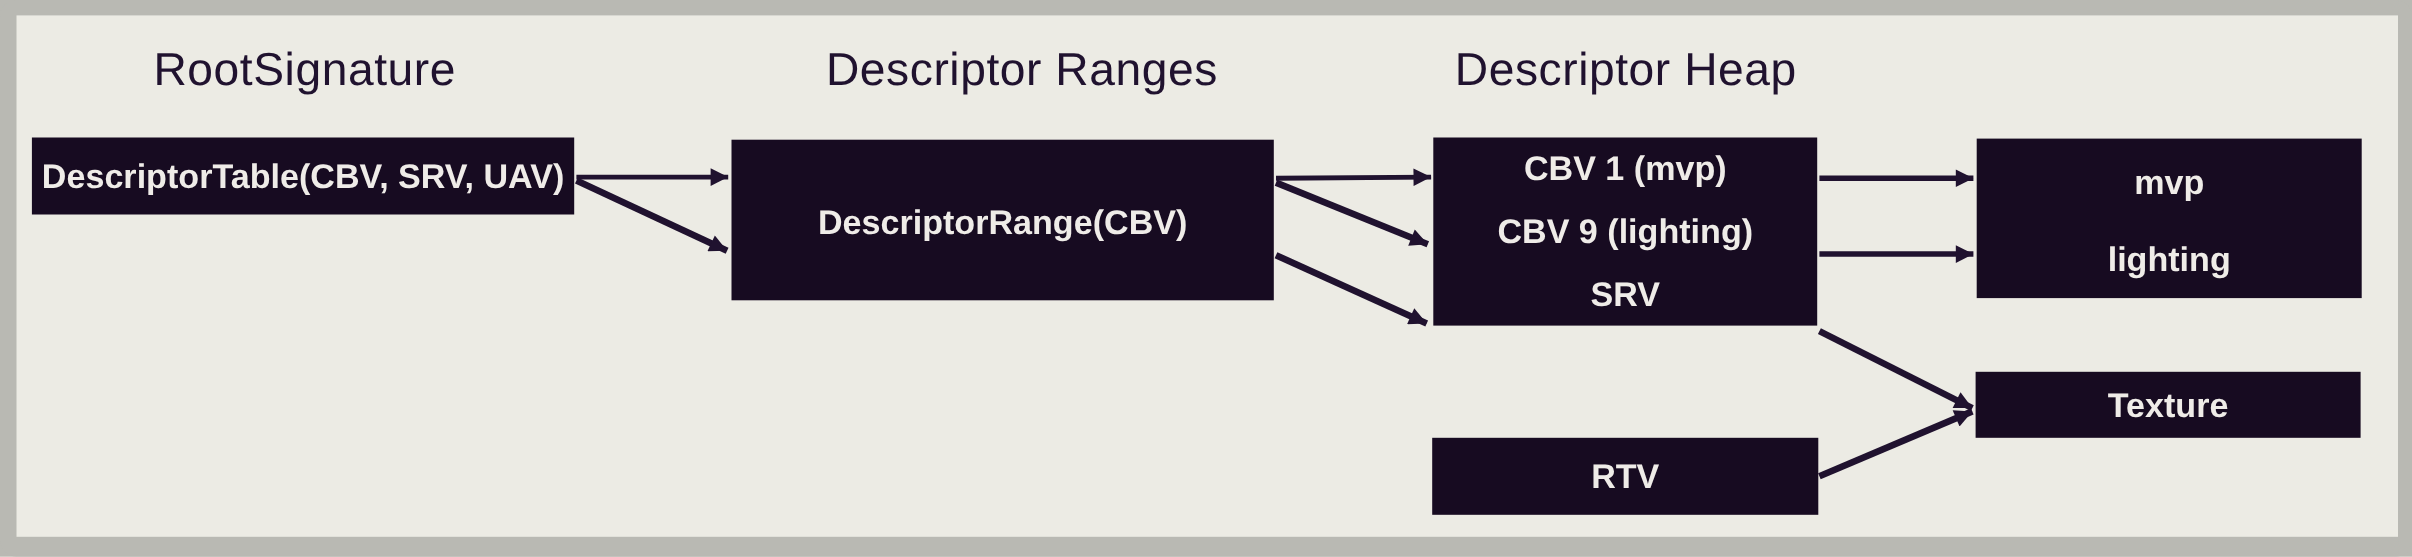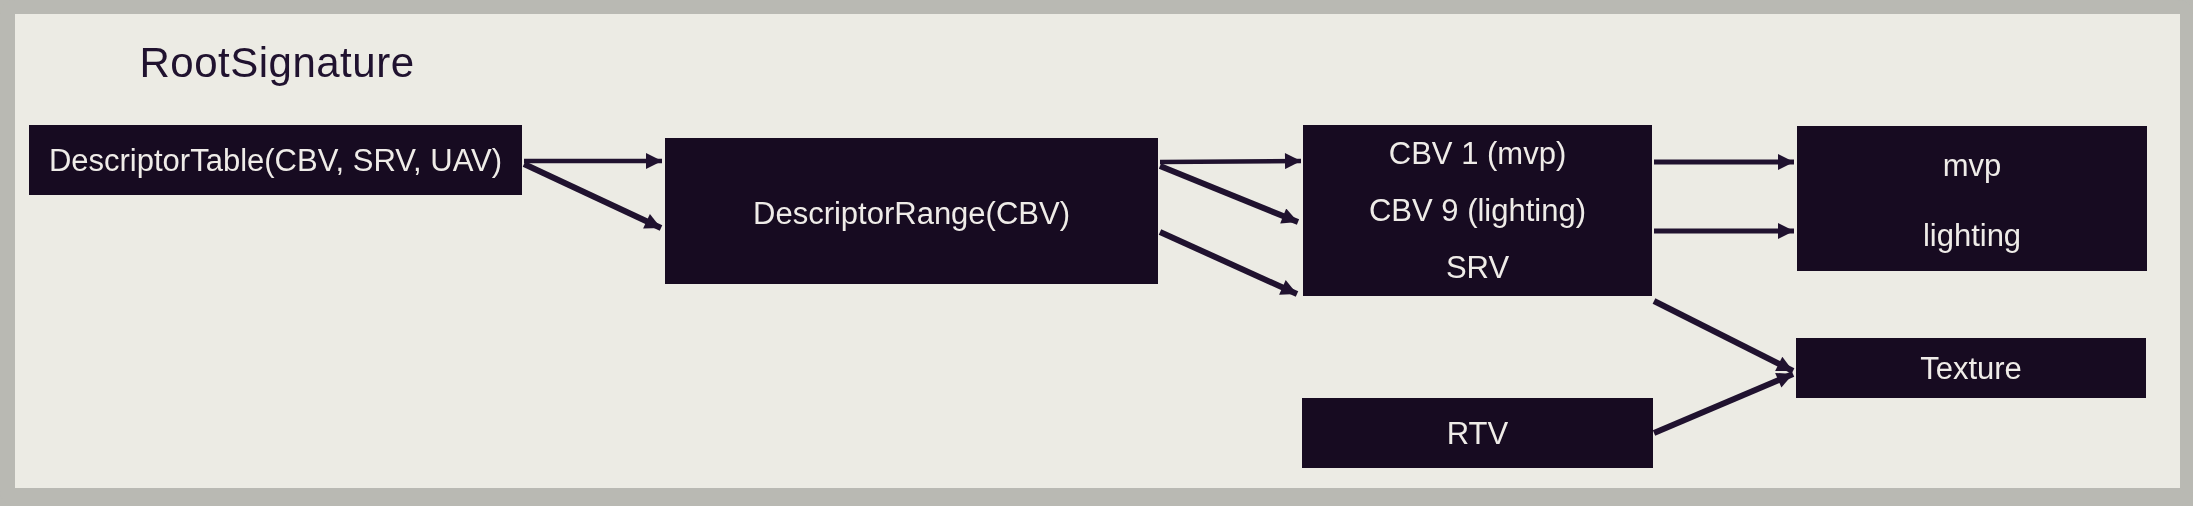--- a/index.html
+++ b/index.html
@@ -37,21 +37,21 @@
     position:absolute;
     background:var(--box-fill);
     display:flex;
     flex-direction:column;
     justify-content:space-around;
     align-items:center;
   }
   .box-line{
     color:var(--box-text);
     font-size:31px;
-    font-weight:400;
+    font-weight:700;
     line-height:1;
     white-space:nowrap;
     text-align:center;
   }
   svg.arrows{
     position:absolute;left:0;top:0;width:2193px;height:506px;
     pointer-events:none;
   }
 </style>
 </head>
@@ -71,26 +71,28 @@
       <line x1="1160" y1="162" x2="1301" y2="161" stroke="#20122f" stroke-width="4.5" marker-end="url(#ah)"></line>
       <line x1="1160" y1="166" x2="1298" y2="222" stroke="#20122f" stroke-width="6" marker-end="url(#ah)"></line>
       <line x1="1160" y1="232" x2="1297" y2="294" stroke="#20122f" stroke-width="6" marker-end="url(#ah)"></line>
       <line x1="1654" y1="162" x2="1794" y2="162" stroke="#20122f" stroke-width="5" marker-end="url(#ah)"></line>
       <line x1="1654" y1="231" x2="1794" y2="231" stroke="#20122f" stroke-width="5" marker-end="url(#ah)"></line>
       <line x1="1654" y1="301" x2="1793" y2="371" stroke="#20122f" stroke-width="6" marker-end="url(#ah)"></line>
       <line x1="1654" y1="433" x2="1793" y2="374" stroke="#20122f" stroke-width="6" marker-end="url(#ah)"></line>
     </svg>
 
   <div class="col-title" style="left:77px;top:39px;width:400px">RootSignature</div>
+  <div class="col-title" style="left:729px;top:39px;width:400px">Descriptor Ranges</div>
+  <div class="col-title" style="left:1278px;top:39px;width:400px">Descriptor Heap</div>
 
   <div class="box" style="left:29px;top:125px;width:493px;height:70px">
     <div class="box-line">DescriptorTable(CBV, SRV, UAV)</div>
   </div>
 
-  <div class="box" style="left:665px;top:138px;width:493px;height:141px;padding-top:5px">
+  <div class="box" style="left:665px;top:127px;width:493px;height:141px;padding-top:5px">
     <div class="box-line">DescriptorRange(CBV)</div>
   </div>
 
   <div class="box" style="left:1303px;top:125px;width:349px;height:171px">
     <div class="box-line">CBV 1 (mvp)</div>
     <div class="box-line">CBV 9 (lighting)</div>
     <div class="box-line">SRV</div>
   </div>
 
   <div class="box" style="left:1797px;top:126px;width:350px;height:141px;padding-top:4px">

